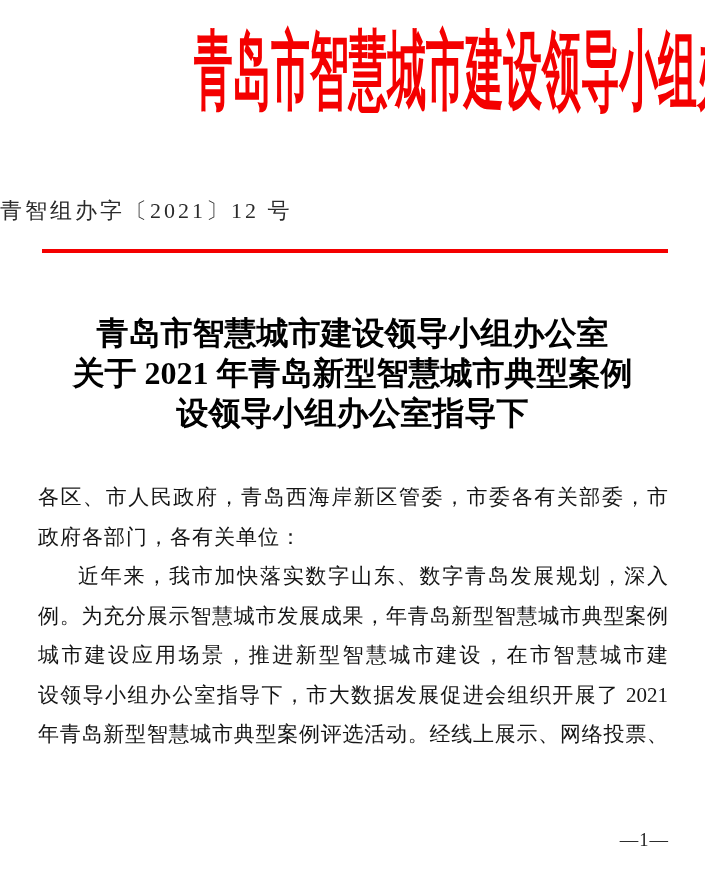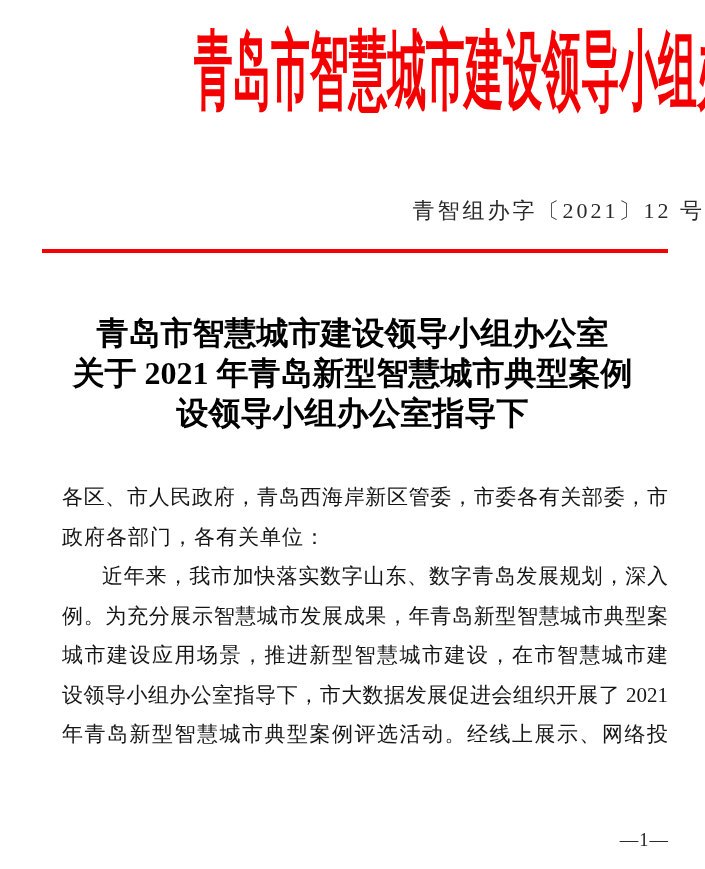--- a/index.html
+++ b/index.html
@@ -30,21 +30,21 @@
     color: #f40000;
     transform: scaleX(0.45);
     transform-origin: center top;
   }
   
   .doc-no {
     position: absolute;
     top: 196px;
     left: 0;
     width: 705px;
-    text-align: right;
+    text-align: left;
     font-size: 22px;
     letter-spacing: 3px;
     color: #2a2a2a;
     white-space: nowrap;
   }
   
   .red-line {
     position: absolute;
     top: 249px;
     left: 42px;
@@ -75,21 +75,20 @@
     width: 630px;
     font-size: 21px;
     color: #151515;
   }
   .b-line {
     height: 39.5px;
     line-height: 39.5px;
     overflow: hidden;
     text-align: justify;
     text-align-last: justify;
-    margin-left: 24px;
   }
   .b-line.flush-left {
     text-align: center;
     text-align-last: left;
     letter-spacing: 1px;
   }
   .b-line.indent {
     padding-left: 40px;
   }
   

